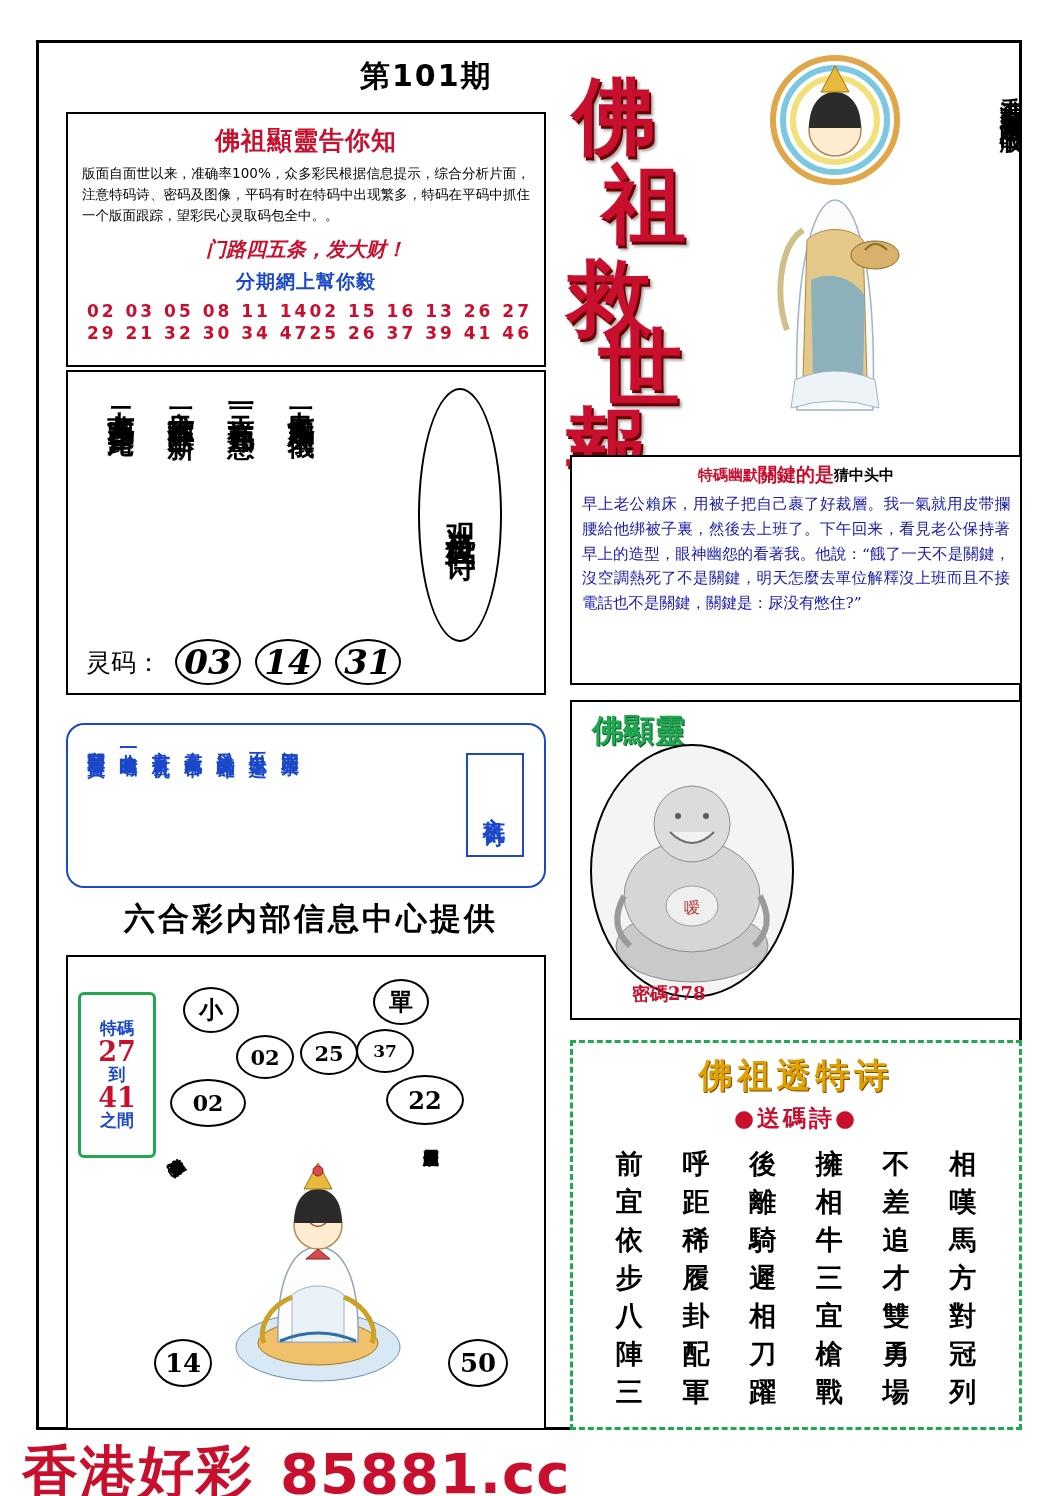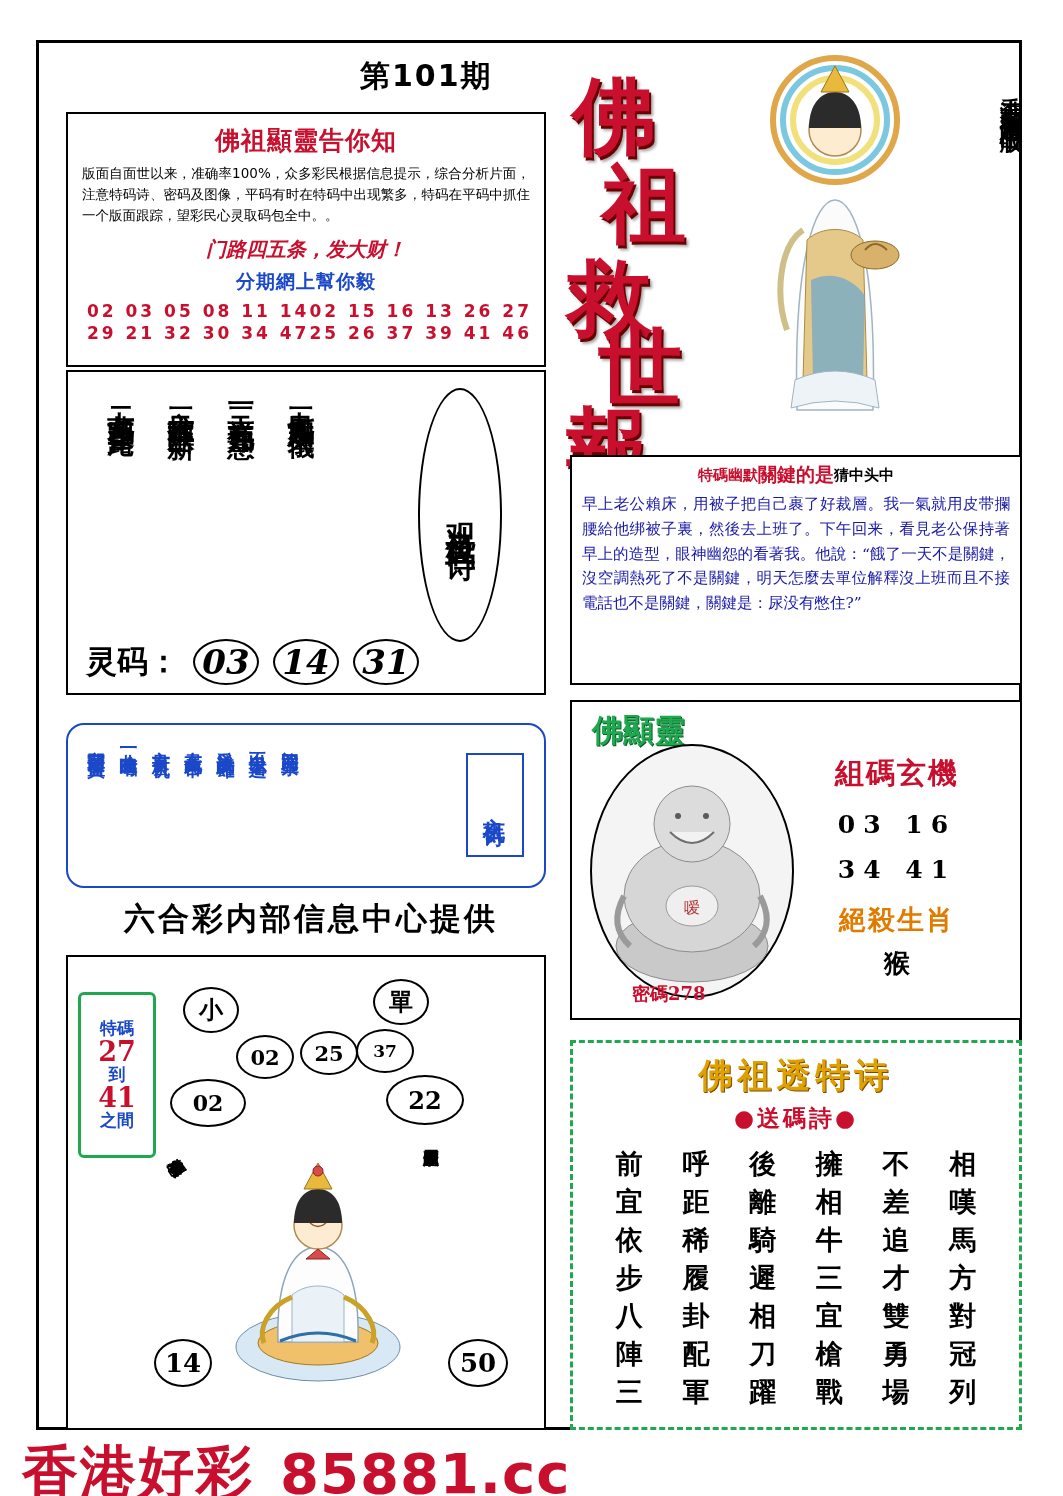--- a/index.html
+++ b/index.html
@@ -20,21 +20,21 @@
   .numcol{display:flex;flex-direction:column;gap:2px;}
   .numline{color:#c8102e;font-size:17px;font-weight:bold;letter-spacing:3px;white-space:pre;}
 
   
   .poembox{position:absolute;left:66px;top:370px;width:480px;height:325px;border:2px solid #000;box-sizing:border-box;background:#fff;}
   .poem-cols{position:absolute;left:10px;top:14px;display:flex;flex-direction:row-reverse;gap:0;}
   .pcol{writing-mode:vertical-rl;text-orientation:upright;font-size:27px;line-height:1.28;letter-spacing:4px;font-weight:bold;color:#000;width:60px;text-align:center;font-family:"DejaVu Serif","Liberation Serif",serif;}
   .oval-title{position:absolute;left:350px;top:16px;width:80px;height:250px;border:2px solid #000;border-radius:50%/50%;display:flex;align-items:center;justify-content:center;}
   .oval-title span{writing-mode:vertical-rl;text-orientation:upright;font-size:30px;font-weight:bold;letter-spacing:7px;font-family:"DejaVu Serif","Liberation Serif",serif;}
   .lingma{position:absolute;left:18px;bottom:8px;display:flex;align-items:center;gap:14px;}
-  .lingma .lab{font-size:31px;font-weight:bold;font-family:"DejaVu Serif","Liberation Serif",serif;}
+  .lingma .lab{font-size:25px;font-weight:normal;font-family:"DejaVu Serif","Liberation Serif",serif;}
   .lingma .n{font-size:34px;font-weight:bold;font-style:italic;font-family:"DejaVu Serif","Liberation Serif",serif;}
   .lingma .circ{width:62px;height:42px;border:2px solid #000;border-radius:50%;display:flex;align-items:center;justify-content:center;}
 
   
   .xuanji{position:absolute;left:66px;top:723px;width:480px;height:165px;}
   .xuanji .ribbon{position:absolute;left:0;top:0;width:480px;height:165px;border:2px solid #1a48c8;border-radius:18px;background:#fff;box-sizing:border-box;}
   .xcols{position:absolute;left:18px;top:14px;display:flex;flex-direction:row-reverse;gap:8px;}
   .xcol{writing-mode:vertical-rl;text-orientation:upright;font-size:18px;line-height:1.35;letter-spacing:2px;color:#1a48c8;font-weight:bold;font-family:"DejaVu Serif","Liberation Serif",serif;}
   .xtitle{position:absolute;right:22px;top:30px;width:54px;height:100px;border:2px solid #1a48c8;display:flex;align-items:center;justify-content:center;}
   .xtitle span{writing-mode:vertical-rl;text-orientation:upright;font-size:22px;font-weight:bold;color:#1a48c8;letter-spacing:4px;font-family:"DejaVu Serif","Liberation Serif",serif;}
@@ -264,33 +264,20 @@
         <path d="M78 86 q22 22 44 0" stroke="#6e6e6e" fill="#f2f2f2" stroke-width="2"></path>
         <circle cx="86" cy="70" r="3" fill="#5a5a5a"></circle>
         <circle cx="114" cy="70" r="3" fill="#5a5a5a"></circle>
         <ellipse cx="100" cy="160" rx="26" ry="20" fill="#efefef" stroke="#9a9a9a"></ellipse>
         <text x="100" y="167" font-size="16" text-anchor="middle" fill="#b03030" font-family="DejaVu Serif, serif">嗳</text>
         <path d="M32 150 q-16 30 6 50" stroke="#9a9a9a" fill="none" stroke-width="6"></path>
         <path d="M168 150 q16 30 -6 50" stroke="#9a9a9a" fill="none" stroke-width="6"></path>
       </svg>
     </div>
     <div class="mima">密碼278</div>
-    <div class="zuma">
-      <h3>組碼玄機</h3>
-      <div class="nums">
-        <span>03</span>
-        <span>16</span>
-      </div>
-      <div class="nums">
-        <span>34</span>
-        <span>41</span>
-      </div>
-      <h4>絕殺生肖</h4>
-      <div class="sx">猴</div>
-    </div>
   </div>
 
   <div class="tete">
     <h3>佛祖透特诗</h3>
     <div class="sub">●送碼詩●</div>
     <div class="tete-grid">
       <span>前</span>
       <span>呼</span>
       <span>後</span>
       <span>擁</span>

